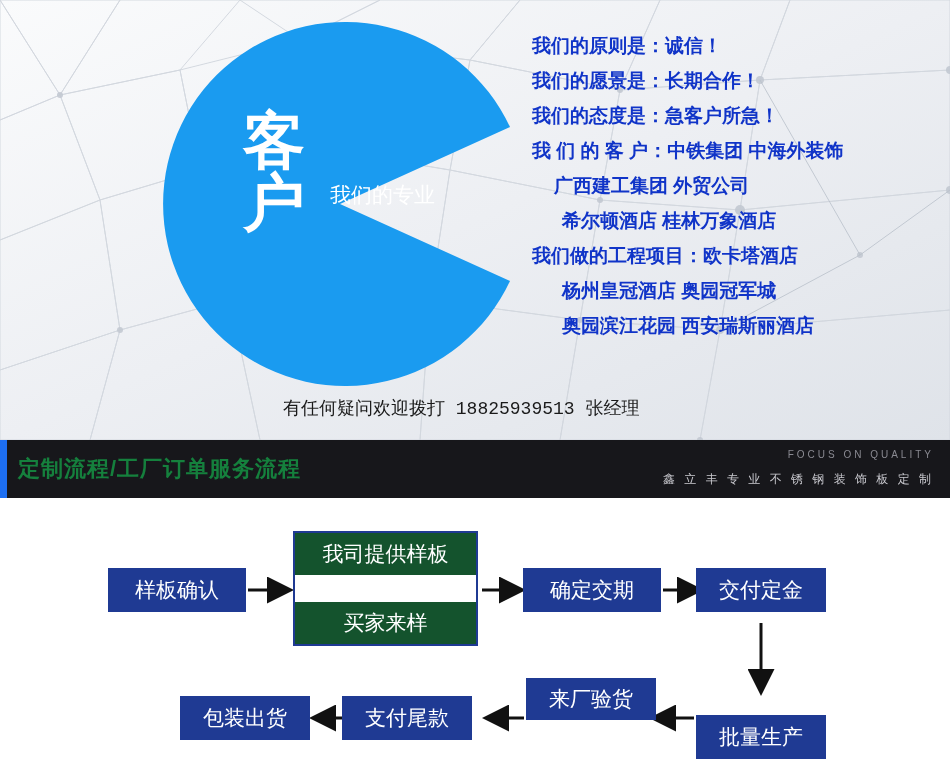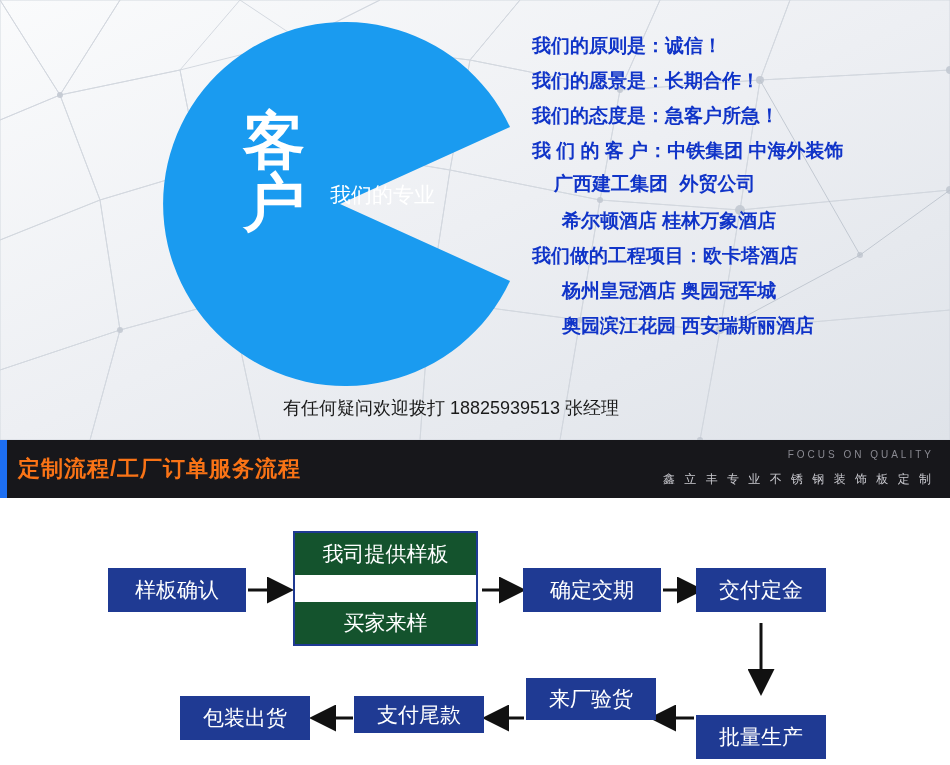--- a/index.html
+++ b/index.html
@@ -78,30 +78,31 @@
     white-space: nowrap;
   }
   .htline .lbl {
     font-weight: bold;
     color: #1034c8;
   }
   .htline .val {
     font-weight: bold;
     color: #1034c8;
   }
-  .htline.indent1 { padding-left: 22px; font-family: Liberation Mono, monospace; }
+  .htline.indent1 { padding-left: 22px; }
   .htline.indent2 { padding-left: 30px; }
 
   #hero-phone {
     position: absolute;
     left: 283px;
     top: 396px;
     font-size: 18px;
     color: #1a1a1a;
     white-space: nowrap;
+    font-family: Liberation Mono, monospace;
   }
 
   
   #banner {
     position: absolute;
     left: 0; top: 440px;
     width: 950px; height: 58px;
     background: #17171b;
   }
   #banner-accent {
@@ -109,21 +110,21 @@
     left: 0; top: 0;
     width: 7px; height: 58px;
     background: #1d6ff2;
   }
   #banner-title {
     position: absolute;
     left: 18px;
     top: 14px;
     font-size: 22px;
     font-weight: bold;
-    color: #f97316;
+    color: #15803d;
     letter-spacing: 1px;
     white-space: nowrap;
   }
   #banner-sub1 {
     position: absolute;
     right: 16px;
     top: 9px;
     font-size: 10px;
     color: #8a8a92;
     letter-spacing: 3px;
@@ -319,17 +320,17 @@
     <div class="node" style="left:108px; top:70px; width:138px; height:44px;">样板确认</div>
 
     <div id="stack-frame"></div>
     <div class="node framed" style="left:295px; top:35px; width:181px; height:42px;">我司提供样板</div>
     <div class="node framed" style="left:295px; top:104px; width:181px; height:42px;">买家来样</div>
 
     <div class="node" style="left:523px; top:70px; width:138px; height:44px;">确定交期</div>
     <div class="node" style="left:696px; top:70px; width:130px; height:44px;">交付定金</div>
     <div class="node" style="left:696px; top:198px; width:130px; height:44px;margin-top:19px;">批量生产</div>
     <div class="node" style="left:526px; top:180px; width:130px; height:42px;">来厂验货</div>
-    <div class="node" style="left:354px; top:198px; width:130px; height:37px;">支付尾款</div>
+    <div class="node" style="left:342px; top:198px; width:130px; height:44px;">支付尾款</div>
     <div class="node" style="left:180px; top:198px; width:130px; height:44px;">包装出货</div>
   </div>
 
 </div>
 
 </body></html>

